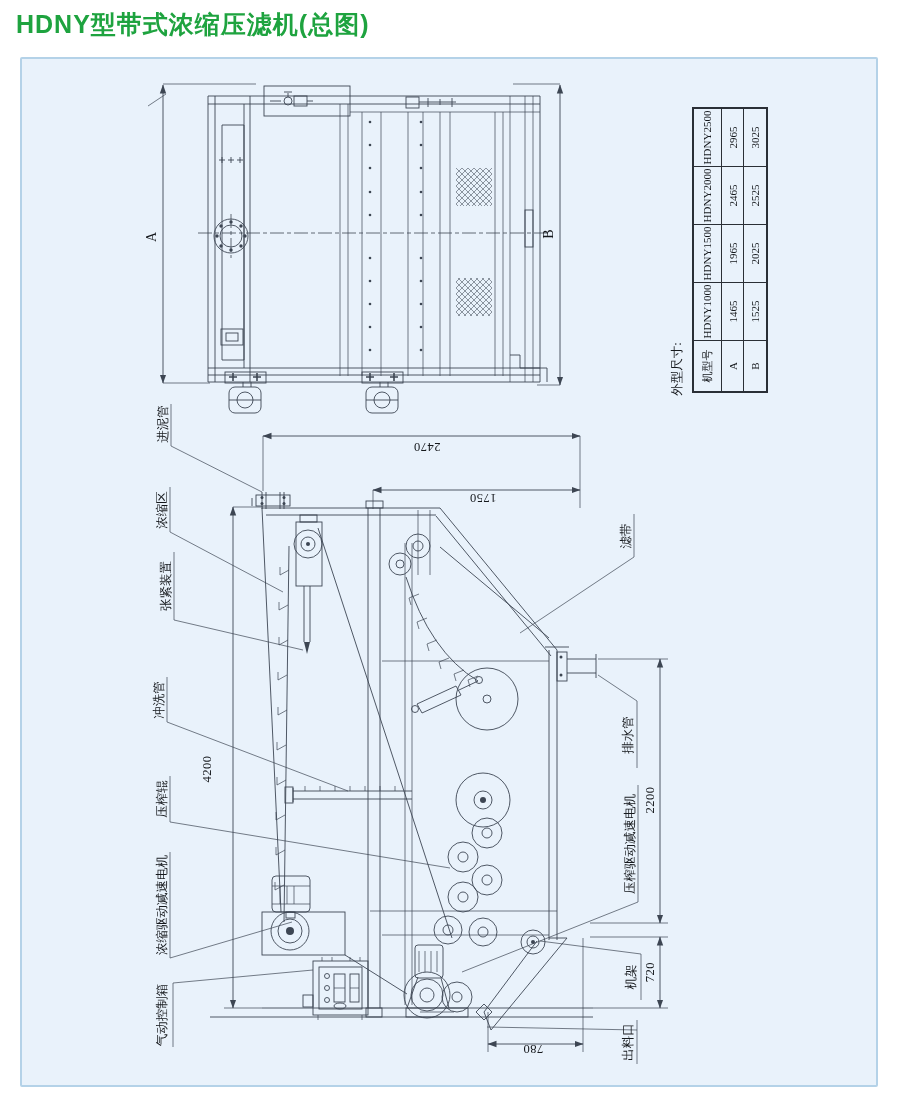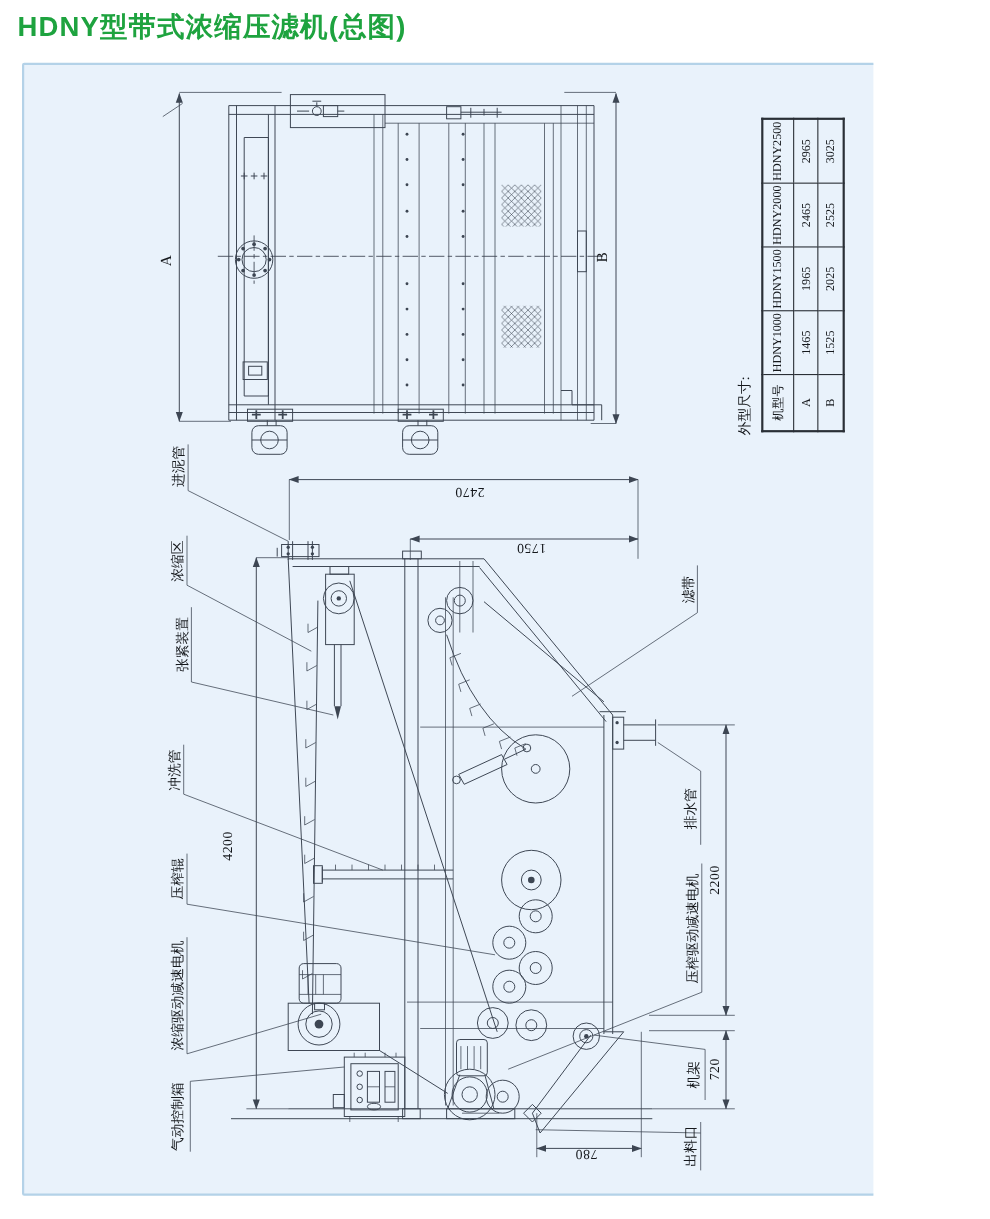--- a/index.html
+++ b/index.html
@@ -1,16 +1,16 @@
 <!DOCTYPE html>
 <html><head>
 <meta charset="utf-8">
 <style>
   html,body{margin:0;padding:0;background:#ffffff;}
-  #stage{position:relative;width:794px;height:1108px;overflow:hidden;
+  #stage{position:relative;width:900px;height:1108px;overflow:hidden;
          font-family:"Liberation Serif","DejaVu Serif",serif;}
   .title{position:absolute;left:16px;top:8px;
          font-family:"Liberation Sans","DejaVu Sans",sans-serif;
          font-weight:bold;font-size:25px;letter-spacing:1px;color:#1ea33f;white-space:nowrap;}
   .panel{position:absolute;left:20px;top:57px;width:854px;height:1026px;
          background:#e9f2fb;border:2px solid #b4d2e8;border-radius:2px;}
   svg.draw{position:absolute;left:0;top:0;}
   .s{stroke:#3d4653;fill:none;stroke-width:0.9;}
   .thin{stroke-width:0.7;}
   .bold{stroke-width:1.6;}

